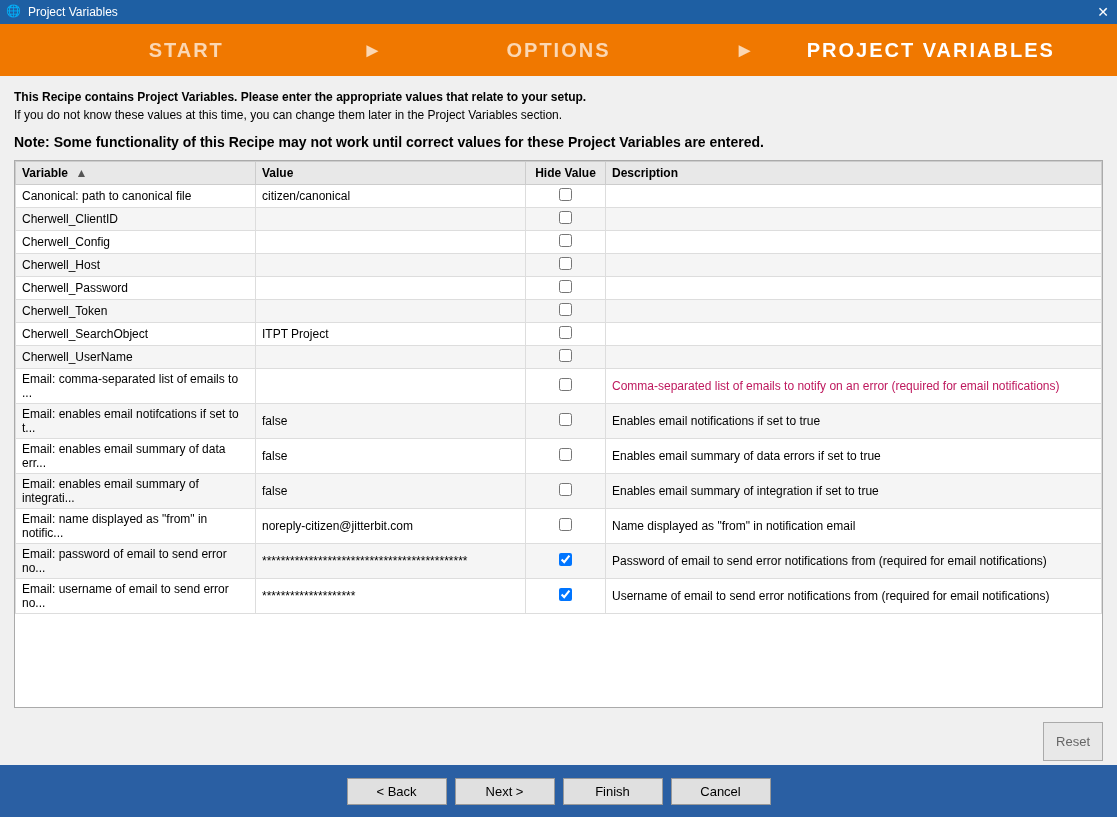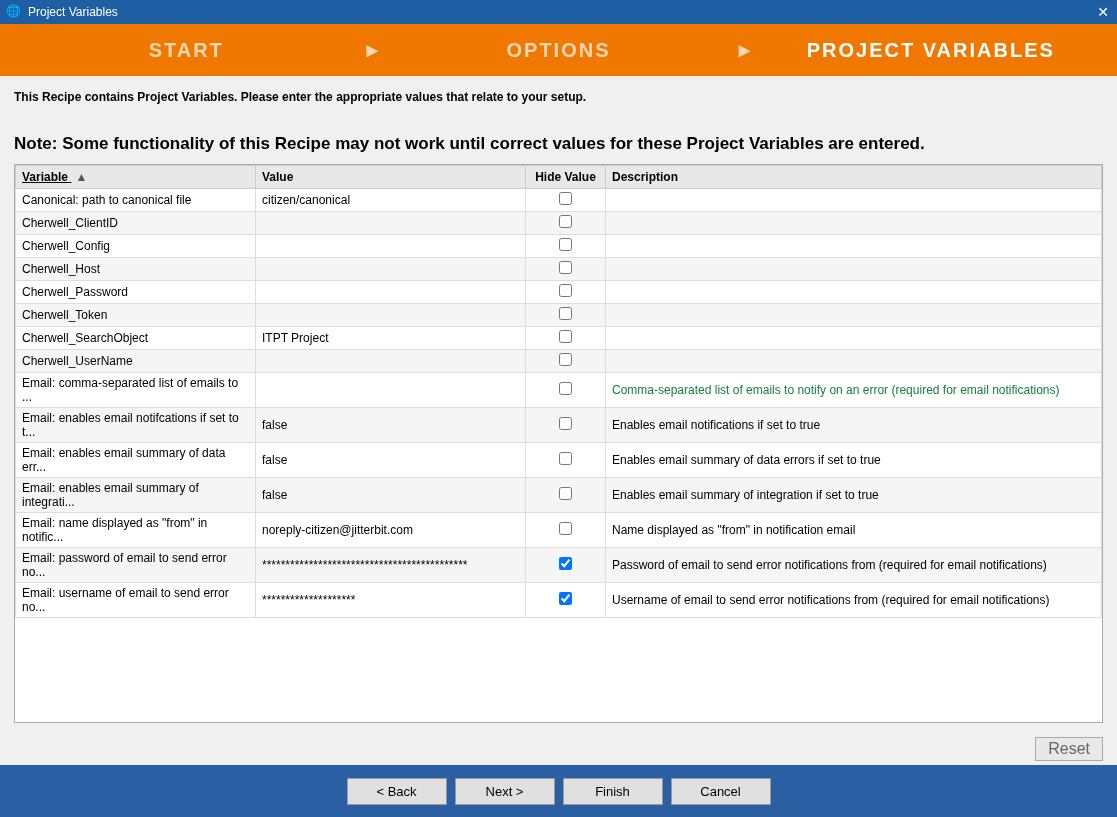--- a/index.html
+++ b/index.html
@@ -83,21 +83,21 @@
       font-size: 12px;
       color: #000;
       line-height: 1.5;
       margin-bottom: 10px;
     }
     .intro-text b {
       font-weight: bold;
       margin-top: 27px;
     }
     .note-text {
-      font-size: 17px;
+      font-size: 14px;
       color: #000;
       font-weight: bold;
       margin-bottom: 10px;
     }
     
     .table-container {
       flex: 1;
       border: 1px solid #aaa;
       overflow: hidden;
       display: flex;
@@ -120,21 +120,20 @@
       border: 1px solid #ccc;
       padding: 4px 6px;
       text-align: left;
       font-weight: bold;
       position: sticky;
       top: 0;
       z-index: 10;
     }
     thead th.sortable {
       cursor: pointer;
-      text-decoration: underline;
     }
     tbody tr:nth-child(even) {
       background: #f5f5f5;
     }
     tbody tr:nth-child(odd) {
       background: #ffffff;
     }
     tbody td {
       border: 1px solid #ddd;
       padding: 3px 6px;
@@ -151,36 +150,36 @@
     }
     input[type="checkbox"] {
       width: 13px;
       height: 13px;
       cursor: pointer;
     }
     .description-text {
       color: #000;
     }
     .description-text.blue {
-      color: #15803d;
+      color: #be185d;
       text-align: center;
     }
     
     .bottom-area {
       background: #f0f0f0;
       padding: 6px 14px 4px 14px;
       flex-shrink: 0;
       display: flex;
       justify-content: flex-end;
     }
     .reset-btn {
       background: #e8e8e8;
       border: 1px solid #aaa;
-      padding: 2px 12px;
-      font-size: 16px;
+      padding: 11px 12px;
+      font-size: 13px;
       cursor: pointer;
       color: #666;
     }
     
     .footer {
       background: #2a5fa3;
       padding: 10px 0;
       display: flex;
       justify-content: center;
       gap: 8px;
@@ -225,21 +224,21 @@
   <span class="header-step">START</span>
   <span class="header-arrow">►</span>
   <span class="header-step">OPTIONS</span>
   <span class="header-arrow">►</span>
   <span class="header-step active">PROJECT VARIABLES</span>
 </div>
 
 <div class="main-content">
   <div class="intro-text">
     <b>This Recipe contains Project Variables. Please enter the appropriate values that relate to your setup.</b><br>
-    <br>
+    <span>If you do not know these values at this time, you can change them later in the Project Variables section.</span><br>
   </div>
   <div class="note-text">Note: Some functionality of this Recipe may not work until correct values for these Project Variables are entered.</div>
 
   <div class="table-container">
     <div class="table-wrapper">
       <table>
         <thead>
           <tr>
             <th class="col-variable sortable">
               <span>Variable</span>

